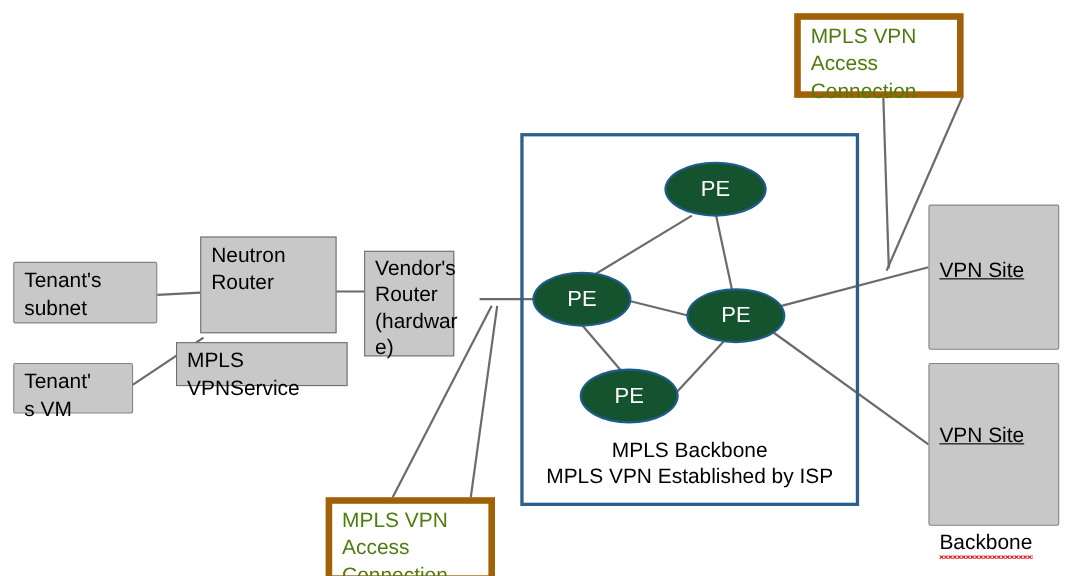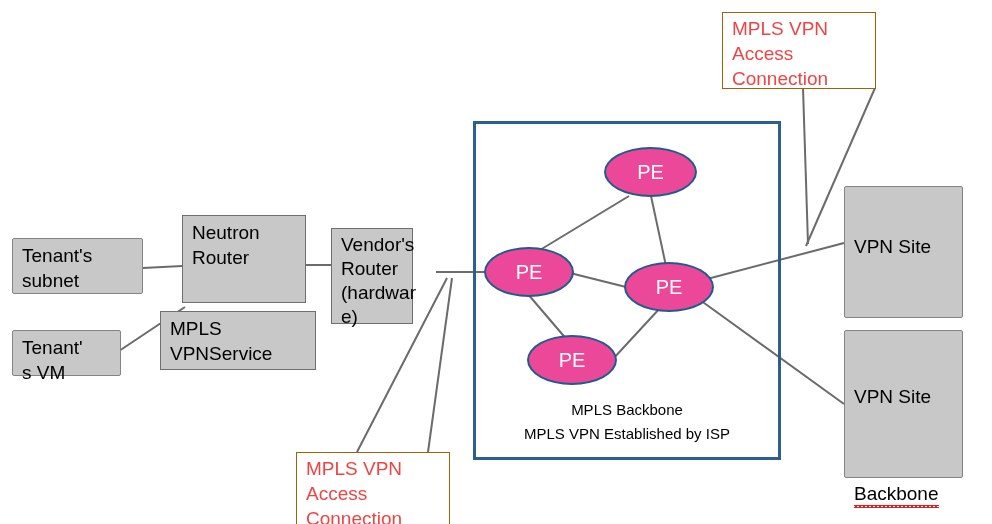--- a/index.html
+++ b/index.html
@@ -43,51 +43,51 @@
   }
   .node.sharp {
     border: 1px solid #6f6f6f;
   }
 
   
   .callout {
     position: absolute;
     box-sizing: border-box;
     background: #ffffff;
-    border: 1px solid #a16207;
-    color: #ef4444;
+    border: 6px solid #a16207;
+    color: #4d7c0f;
     font-size: 19px;
     line-height: 25px;
     padding: 3px 6px 3px 9px;
     white-space: pre-line;
     z-index: 6;
   }
 
   
   #backbone-box {
     position: absolute;
     box-sizing: border-box;
     border: 3px solid #2b5f8e;
     background: transparent;
   }
   #backbone-caption {
     position: absolute;
     text-align: center;
-    font-size: 15px;
+    font-size: 19px;
     line-height: 24px;
     color: #000000;
     white-space: pre-line;
     z-index: 4;
   }
 
   
   .pe-node {
     position: absolute;
     box-sizing: border-box;
-    background: #ec4899;
+    background: #14532d;
     border: 2px solid #1f5c8d;
     border-radius: 50%;
     color: #ffffff;
     font-size: 20px;
     display: flex;
     align-items: center;
     justify-content: center;
     z-index: 3;
   }
 
@@ -102,21 +102,21 @@
     left: 0;
     right: 0;
     bottom: -2px;
     height: 3px;
     background-image:
       linear-gradient(45deg, transparent 40%, #e02020 40%, #e02020 60%, transparent 60%),
       linear-gradient(-45deg, transparent 40%, #e02020 40%, #e02020 60%, transparent 60%);
     background-size: 4px 3px;
     background-repeat: repeat-x;
   }
-  .site-title { display: block; }
+  .site-title { display: block; text-decoration: underline; }
   .site-gap { display: block; height: 22px; }
 </style>
 </head>
 <body>
 
 <div id="canvas">
 
   <svg id="edges" viewBox="0 0 992 524" xmlns="http://www.w3.org/2000/svg">
     <g stroke="#6b6b6b" stroke-width="2" fill="none">
 
@@ -173,21 +173,21 @@
 
   <div class="node rounded" style="left:12px; top:238px; width:131px; height:56px;">Tenant's
 subnet</div>
 
   <div class="node rounded" style="left:12px; top:330px; width:109px; height:46px;">Tenant'
 s VM</div>
 
   <div class="node sharp" style="left:182px; top:215px; width:124px; height:88px; z-index:1;">Neutron
 Router</div>
 
-  <div class="node sharp" style="left:160px; top:311px; width:156px; height:59px; z-index:2;">MPLS
+  <div class="node sharp" style="left:160px; top:311px; width:156px; height:40px; z-index:2;">MPLS
 VPNService</div>
 
   <div class="node sharp" style="left:331px; top:228px; width:82px; height:96px; line-height:24px;">Vendor's
 Router
 (hardwar
 e)</div>
 
   <div class="node rounded" style="left:844px; top:186px; width:119px; height:132px; padding-top:22px;">
     <span class="site-title">VPN Site</span>
     <span class="site-gap"></span>

